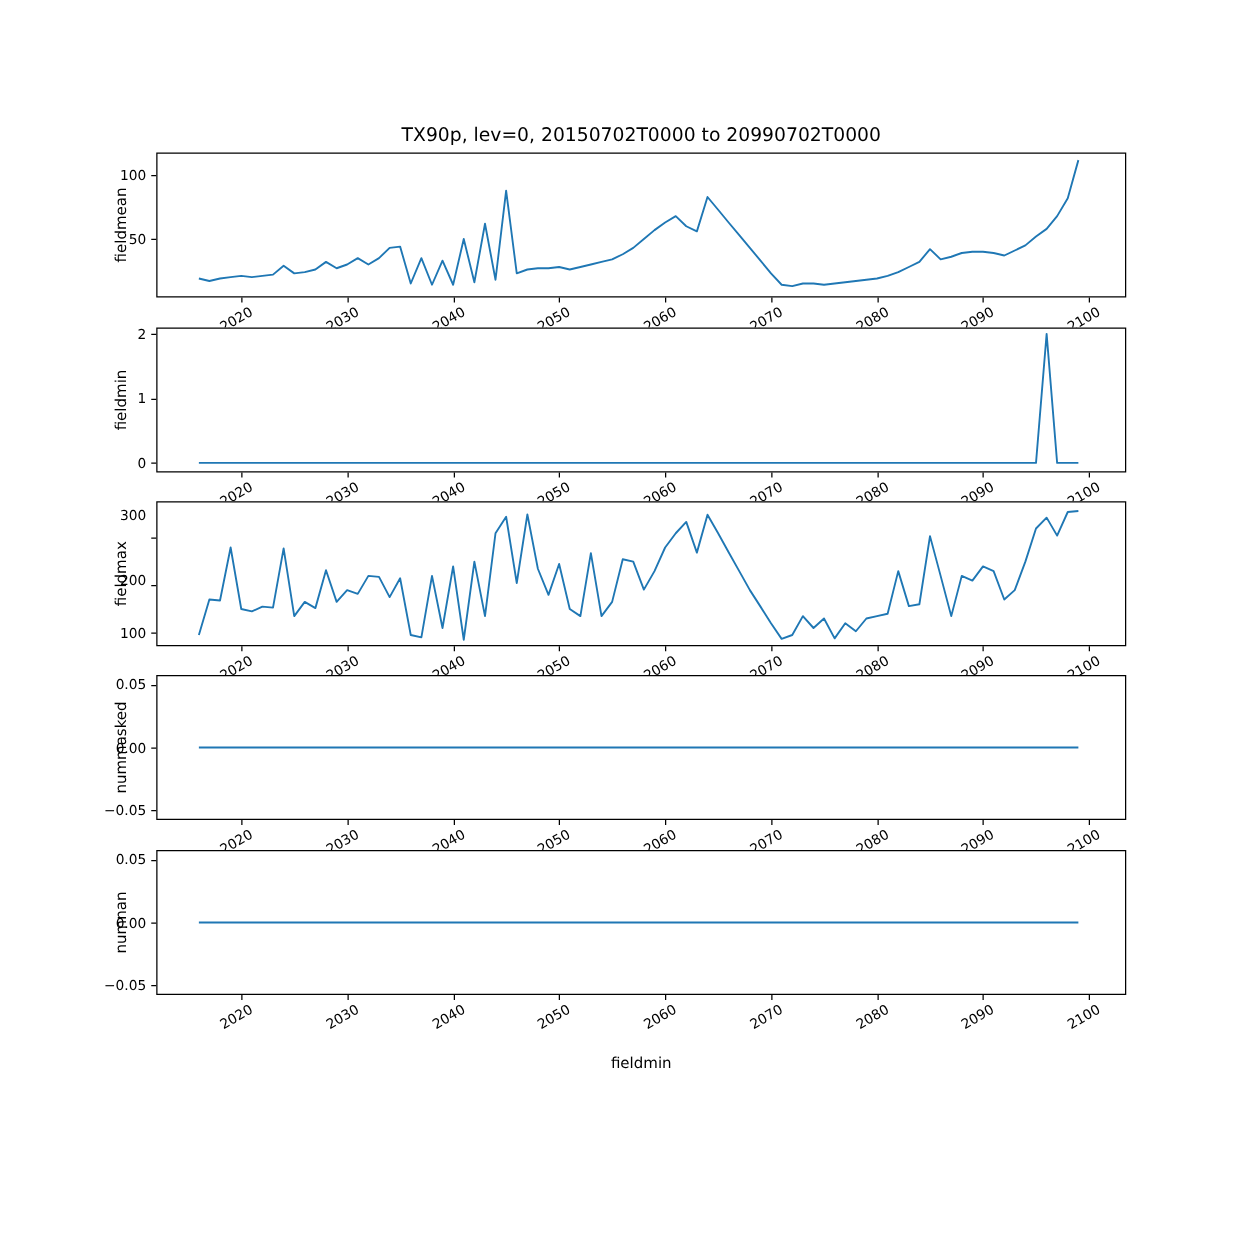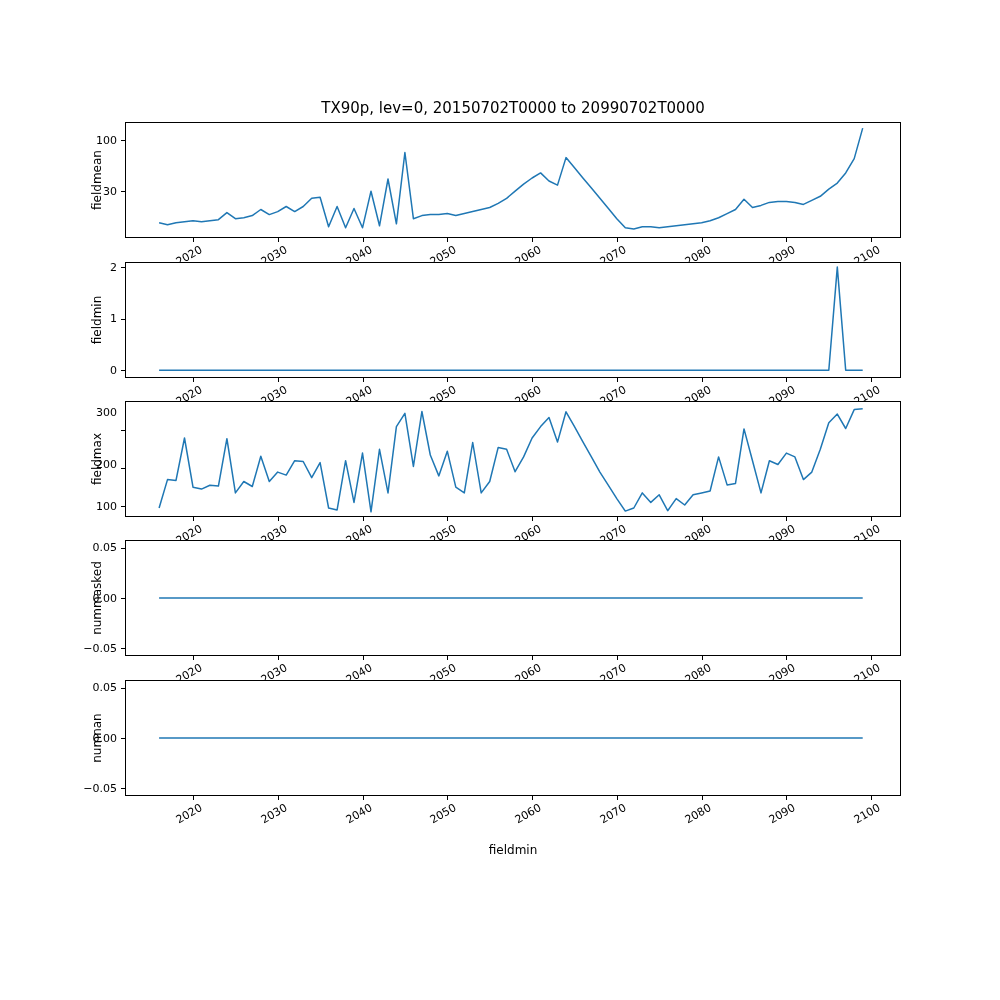--- a/index.html
+++ b/index.html
@@ -26,21 +26,21 @@
   <div id="title">TX90p, lev=0, 20150702T0000 to 20990702T0000</div>
   <div id="xlabel">fieldmin</div>
   <div id="subplots-mount">
       <div class="subplot" style="top: 122px; height: 116px;">
         <div class="axes" style="left: 125px; width: 774px; height: 114px;">
           <svg width="774" height="114" viewBox="0 0 774 114">
             <polyline points="33.1,99.8 41.5,101.8 50.0,99.8 58.5,98.7 67.0,97.7 75.5,98.7 83.9,97.7 92.4,96.7 100.9,89.6 109.4,95.7 117.8,94.7 126.3,92.6 134.8,86.5 143.3,91.6 151.7,88.6 160.2,83.5 168.7,88.6 177.2,83.5 185.7,75.3 194.1,74.3 202.6,103.8 211.1,83.5 219.6,104.8 228.0,85.5 236.5,104.8 245.0,68.2 253.5,102.8 262.0,56.0 270.4,100.8 278.9,29.5 287.4,95.7 295.9,92.6 304.3,91.6 312.8,91.6 321.3,90.6 329.8,92.6 338.3,90.6 346.7,88.6 355.2,86.5 363.7,84.5 372.2,80.4 380.6,75.3 389.1,68.2 397.6,61.1 406.1,55.0 414.6,49.9 423.0,58.0 431.5,62.1 440.0,34.6 448.5,44.8 456.9,55.0 465.4,65.1 473.9,75.3 482.4,85.5 490.8,95.7 499.3,104.8 507.8,105.9 516.3,103.8 524.8,103.8 533.2,104.8 541.7,103.8 550.2,102.8 558.7,101.8 567.1,100.8 575.6,99.8 584.1,97.7 592.6,94.7 601.1,90.6 609.5,86.5 618.0,76.3 626.5,84.5 635.0,82.4 643.4,79.4 651.9,78.4 660.4,78.4 668.9,79.4 677.4,81.4 685.8,77.4 694.3,73.3 702.8,66.2 711.3,60.1 719.7,49.9 728.2,35.6 736.7,5.1" fill="none" stroke="#1f77b4" stroke-width="1.5" stroke-linejoin="round" stroke-linecap="butt"></polyline>
           </svg>
         </div>
         <div class="tickmark" style="left: 121px; top: 69px; width: 4px; height: 1px;"></div>
-        <span class="ytick-label" style="width: 117px; top: 63px;">30</span>
+        <span class="ytick-label" style="width: 117px; top: 63px;">50</span>
         <div class="tickmark" style="left: 121px; top: 18px; width: 4px; height: 1px;"></div>
         <span class="ytick-label" style="width: 117px; top: 12px;">100</span>
         <div class="tickmark" style="left: 193px; top: 116px; width: 1px; height: 4px;"></div>
         <span class="xtick-label" style="left: 198px; top: 121px;">2020</span>
         <div class="tickmark" style="left: 278px; top: 116px; width: 1px; height: 4px;"></div>
         <span class="xtick-label" style="left: 283px; top: 121px;">2030</span>
         <div class="tickmark" style="left: 363px; top: 116px; width: 1px; height: 4px;"></div>
         <span class="xtick-label" style="left: 368px; top: 121px;">2040</span>
         <div class="tickmark" style="left: 447px; top: 116px; width: 1px; height: 4px;"></div>
         <span class="xtick-label" style="left: 452px; top: 121px;">2050</span>

